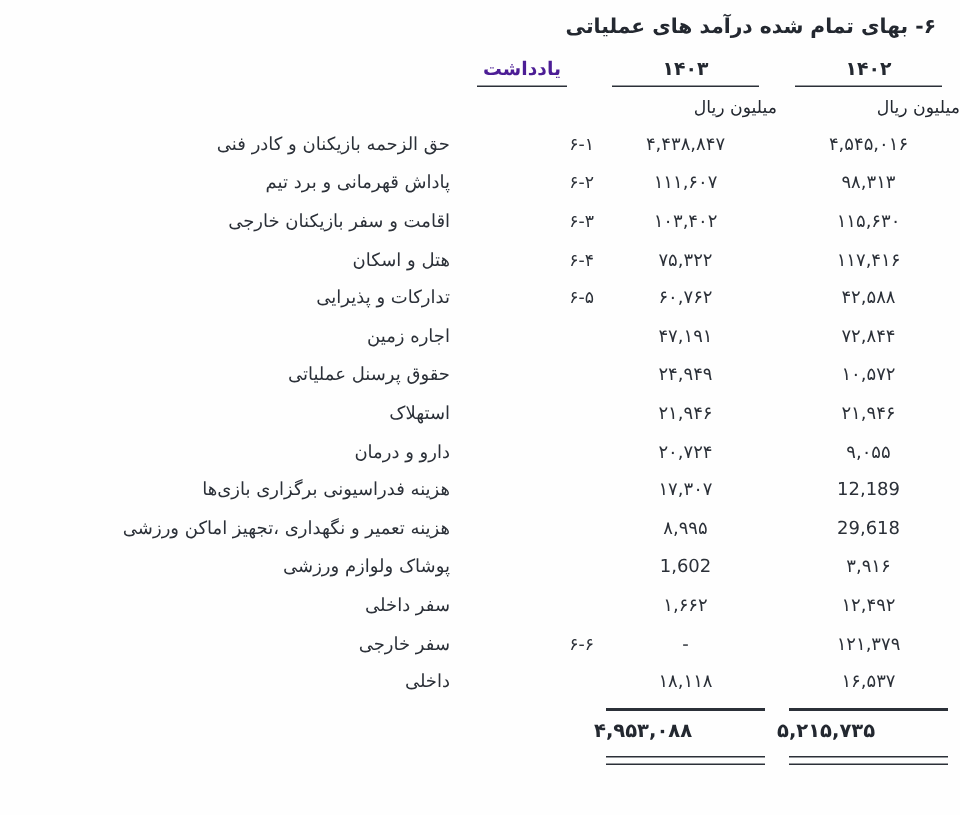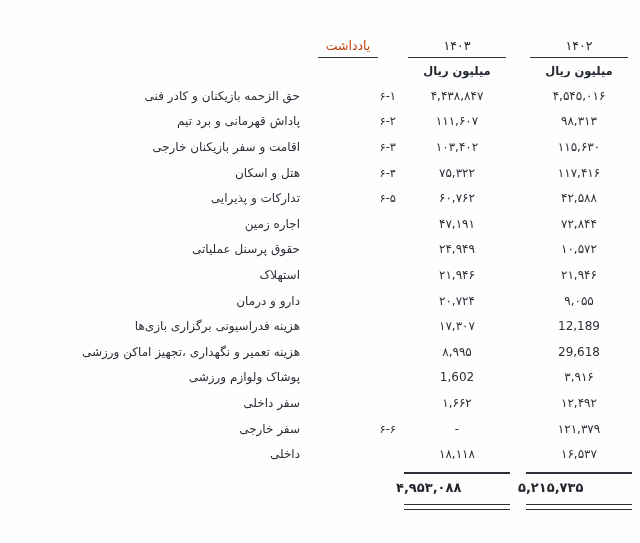--- a/index.html
+++ b/index.html
@@ -56,49 +56,49 @@
 
   .stmt td, .stmt th {
     padding: 0;
     vertical-align: middle;
   }
 
   
   .hdr-year {
     text-align: center;
     font-size: 12.5px;
-    font-weight: normal;
+    font-weight: bold;
     color: #232830;
     height: 22px;
     padding-bottom: 2px;
   }
   .hdr-note {
     text-align: center;
     font-size: 12.5px;
-    font-weight: normal;
-    color: #c2410c;
+    font-weight: bold;
+    color: #4c1d95;
     height: 22px;
     padding-bottom: 2px;
   }
   .hdr-rule-cell {
     height: 3px;
     padding: 0;
   }
   .rule {
     height: 1.6px;
     background: #2b3038;
     margin: 0 12px;
   }
   .rule.note-rule {
     margin: 0 18px;
   }
   .hdr-unit {
-    text-align: center;
+    text-align: right;
     font-size: 11.5px;
-    font-weight: bold;
+    font-weight: normal;
     color: #232830;
     height: 24px;
     padding-top: 4px;
   }
   .hdr-spacer { height: 24px; }
 
   
   .num {
     text-align: center;
     font-size: 12px;
@@ -148,20 +148,21 @@
     border-top: 1.6px solid #2b3038;
     border-bottom: 1.6px solid #2b3038;
   }
   .blank { height: 100%; }
 </style>
 </head>
 <body>
 
 <div class="page">
 
+  <div class="section-title">۶- بهای تمام شده درآمد های عملیاتی</div>
 
   <table class="stmt">
     <colgroup>
       <col class="c-y1402">
       <col class="c-y1403">
       <col class="c-note">
       <col class="c-label">
     </colgroup>
 
     <thead>

